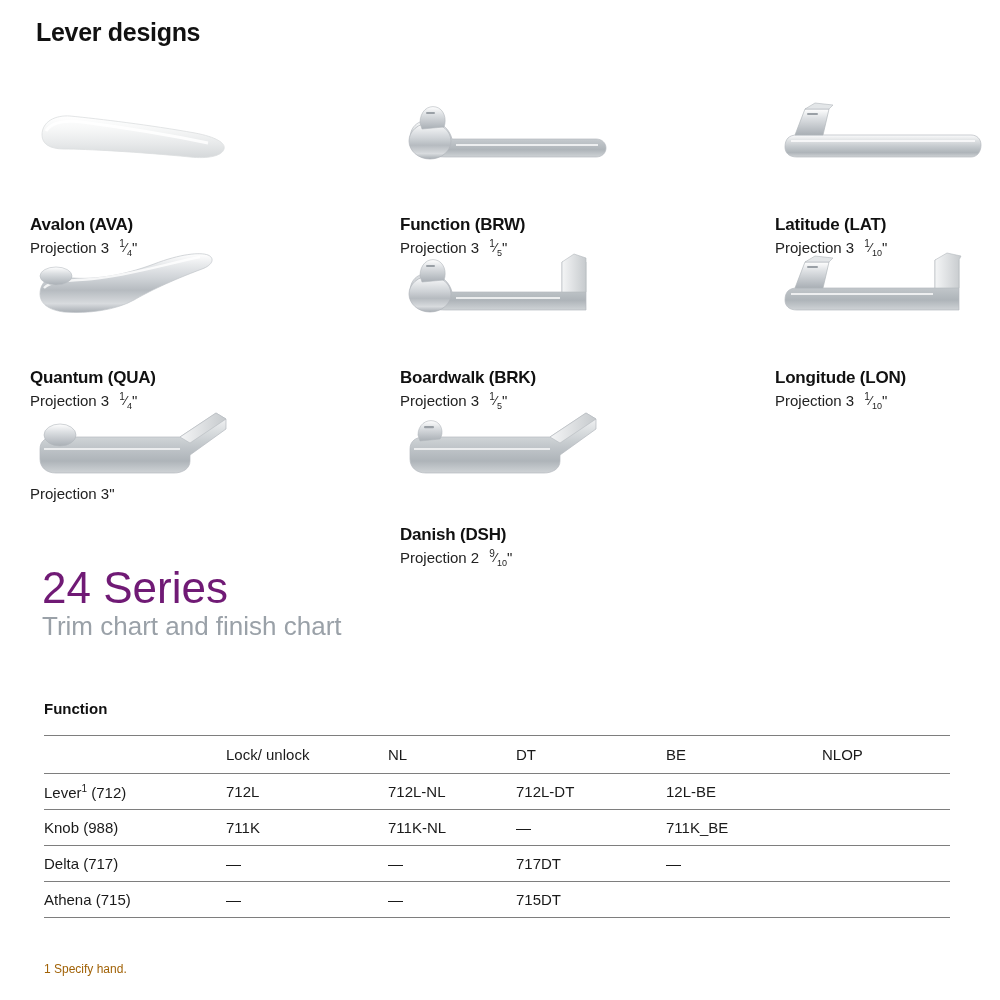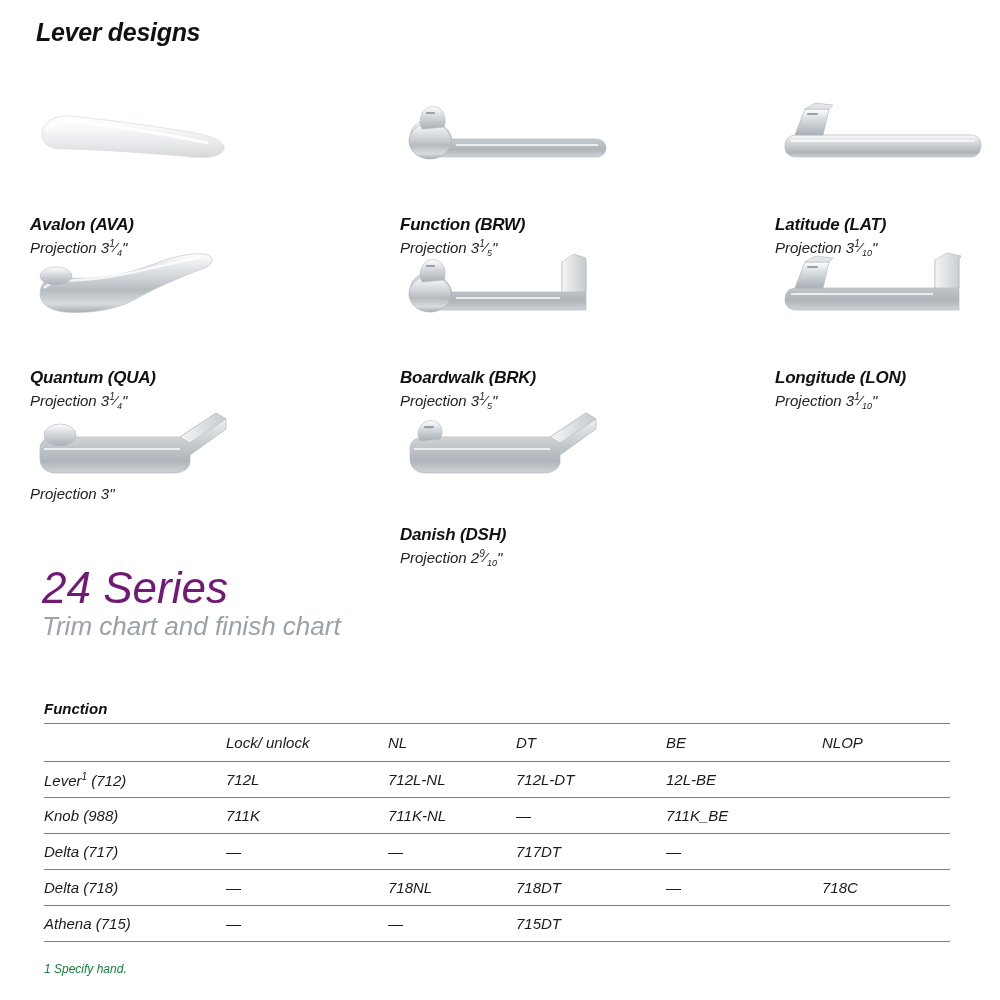--- a/index.html
+++ b/index.html
@@ -4,21 +4,21 @@
 <style>
   * { box-sizing: border-box; }
   html, body {
     margin: 0; padding: 0;
     width: 1000px; height: 1000px;
     background: #ffffff;
     font-family: "Liberation Sans", sans-serif;
     color: #1a1a1a;
     overflow: hidden;
   }
-  .page { position: relative; width: 791px; height: 1000px; background: #fff; font-style: italic; }
+  .page { position: relative; width: 791px; height: 1000px; background: #fff; }
 
   
   .section-title {
     position: absolute;
     left: 36px; top: 18px;
     font-size: 25px;
     font-weight: bold;
     letter-spacing: -0.3px;
     color: #111;
   }
@@ -47,21 +47,21 @@
     font-size: 15px;
     color: #222;
     margin-top: 4px;
     white-space: nowrap;
   }
   .frac {
     display: inline-block;
     position: relative;
     top: -1px;
     font-size: 13px;
-    margin-left: 0;
+    margin-left: 10px;
   }
   .frac sup { font-size: 10px; vertical-align: super; }
   .frac sub { font-size: 9px; vertical-align: sub; }
 
   
   svg.lever { display:block; }
 
   
   .series-block { position: absolute; left: 42px; top: 565px; }
   .series-title {
@@ -77,21 +77,21 @@
     color: #9aa1a8;
     letter-spacing: 0px;
   }
 
   
   .table-wrap { position: absolute; left: 44px; top: 700px; width: 906px; }
   .func-label {
     font-size: 15px;
     font-weight: bold;
     color: #111;
-    margin-bottom: 6px;
+    margin-bottom: 18px;
   }
   table.trim {
     width: 906px;
     border-collapse: collapse;
     table-layout: fixed;
   }
   table.trim th, table.trim td {
     text-align: left;
     font-size: 15px;
     font-weight: normal;
@@ -107,21 +107,21 @@
   .col-lu   { width: 162px; }
   .col-nl   { width: 128px; }
   .col-dt   { width: 150px; }
   .col-be   { width: 156px; }
   .col-nlop { width: 128px; }
   sup.fn { font-size: 10px; vertical-align: super; }
   .footnote {
     position: absolute;
     left: 44px; top: 962px;
     font-size: 12px;
-    color: #15803d;
+    color: #a16207;
   }
 </style>
 </head>
 <body>
 
 <div class="page">
 
   <div class="section-title">Lever designs</div>
 
   <div class="lever-grid">
@@ -527,28 +527,20 @@
           </tr>
           <tr>
             <td>Delta (717)</td>
             <td>—</td>
             <td>—</td>
             <td>717DT</td>
             <td>—</td>
             <td></td>
           </tr>
           <tr>
-            <td>Delta (718)</td>
-            <td>—</td>
-            <td>718NL</td>
-            <td>718DT</td>
-            <td>—</td>
-            <td>718C</td>
-          </tr>
-          <tr>
             <td>Athena (715)</td>
             <td>—</td>
             <td>—</td>
             <td>715DT</td>
             <td></td>
             <td></td>
           </tr>
         </tbody>
     </table>
   </div>

